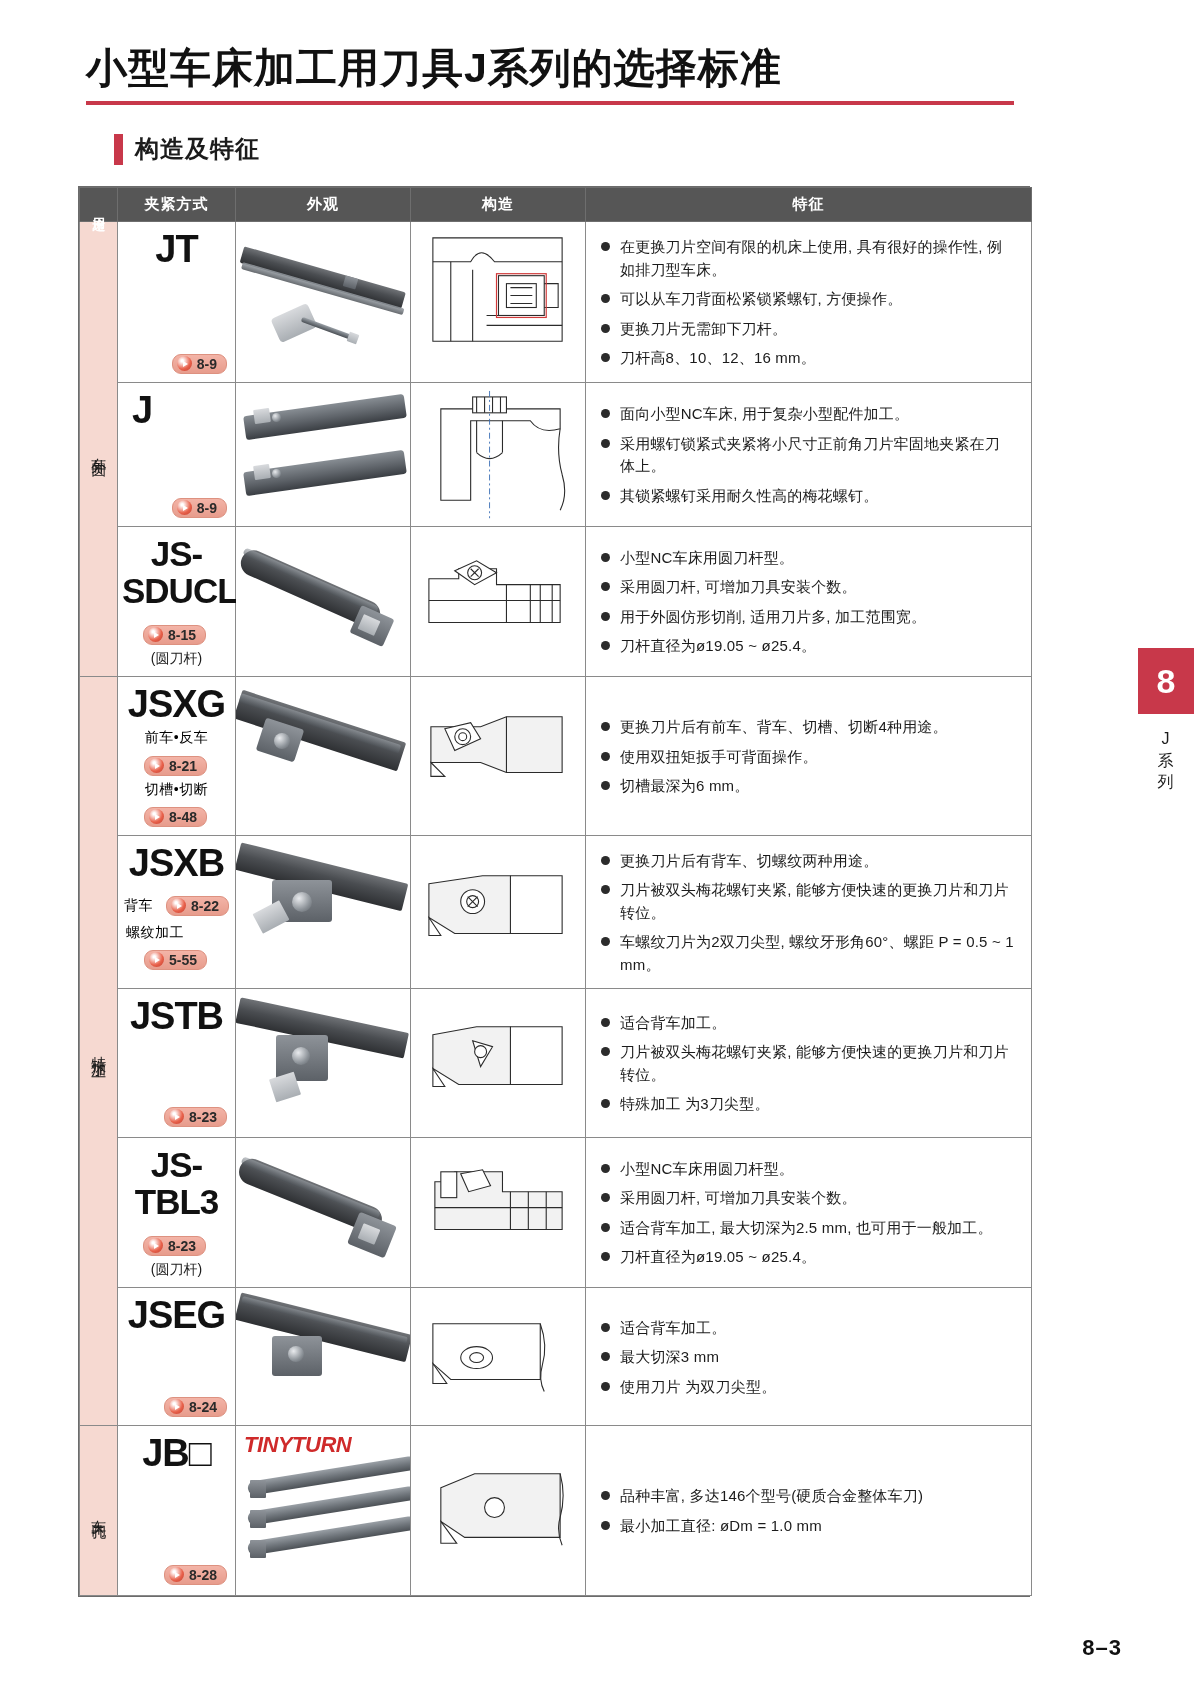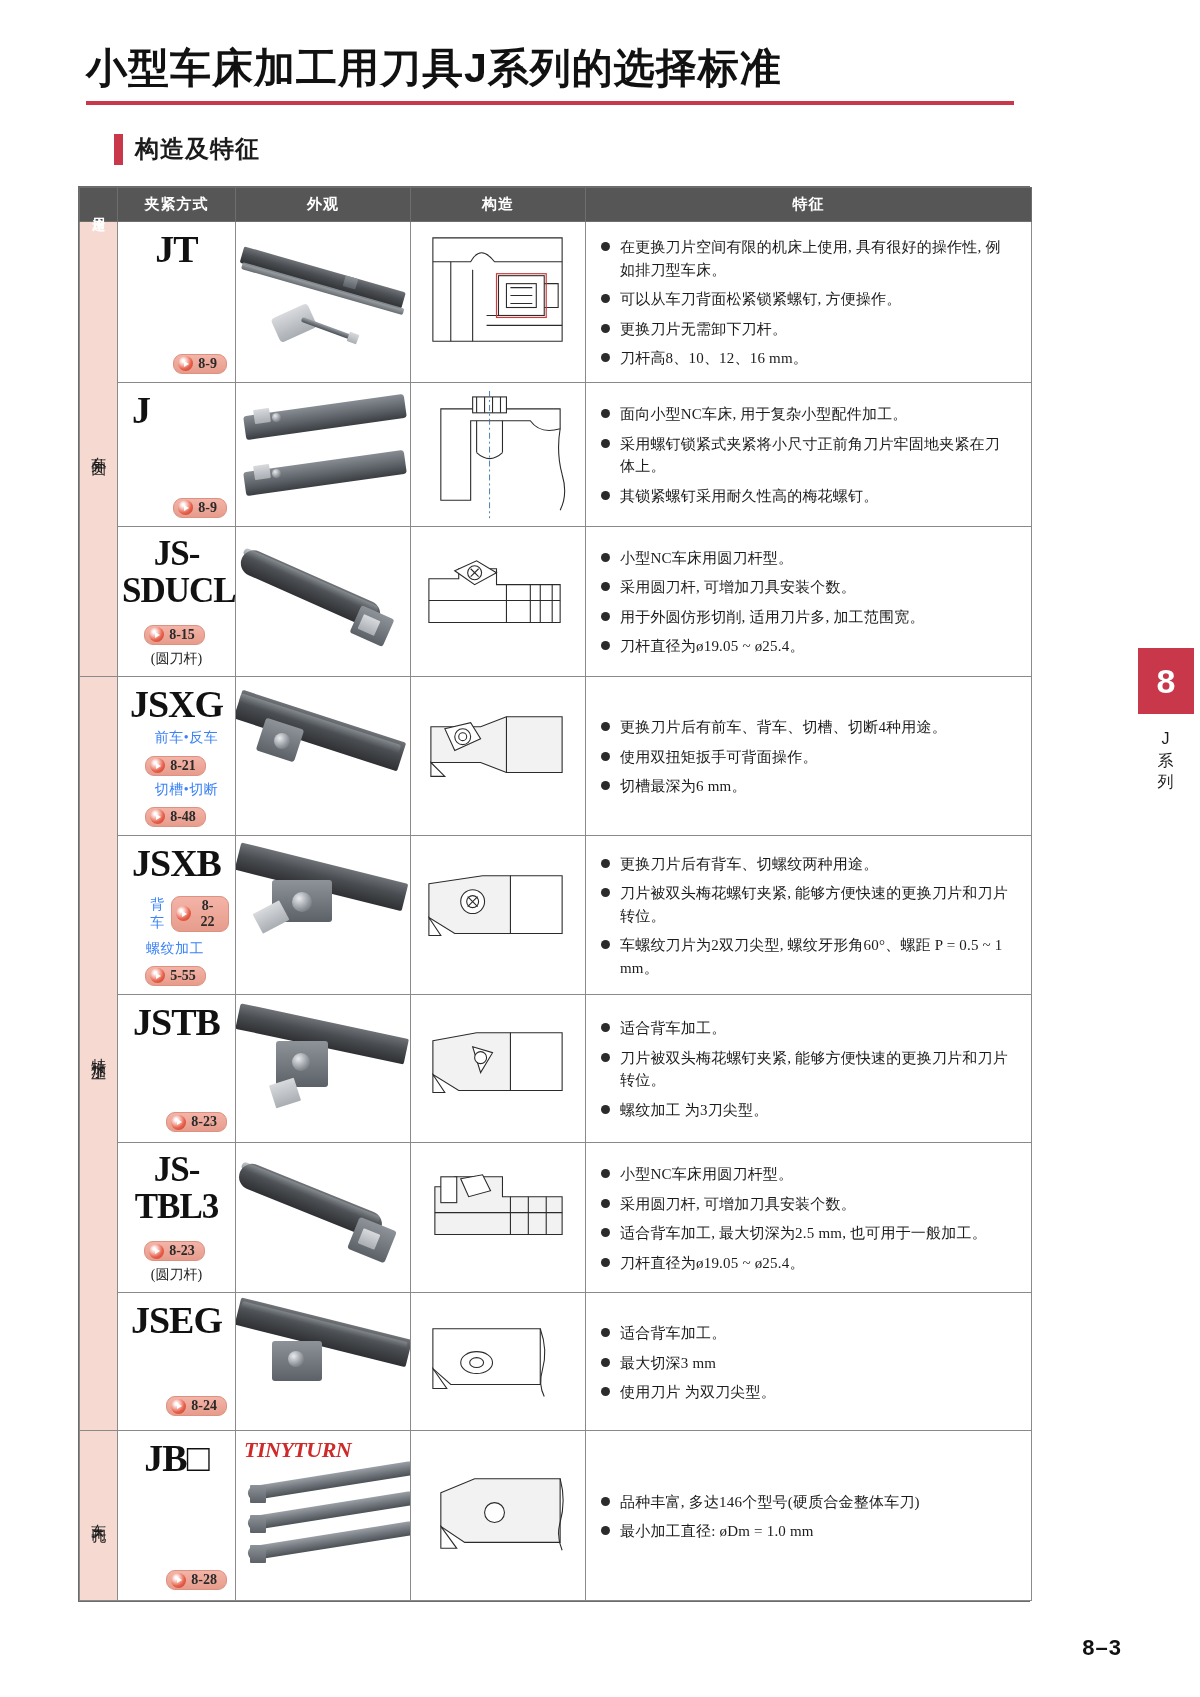--- a/index.html
+++ b/index.html
@@ -21,21 +21,21 @@
   .title-rule { margin-top: 9px; height: 4px; background:#c8384a; width: 928px; }
 
   .section-head { position:absolute; left:78px; top:133px; display:flex; align-items:center; gap:12px;padding-left:36px; }
   .section-bar { width:9px; height:31px; background:#c8384a; }
   .section-text { font-size:24px; font-weight:600; color:#1b1b1b; letter-spacing:1px; }
 
   
   .table { position:absolute; left:78px; top:186px; width:952px;
            border:1px solid #6b6b6b; border-collapse:collapse; }
   table { border-collapse: collapse; width:952px; table-layout: fixed; }
-  th, td { border:1px solid #8a8a8a; vertical-align: top; font-family: Liberation Serif, serif; }
+  th, td { border:1px solid #8a8a8a; vertical-align: top; }
 
   thead th {
     background:#565656; color:#fff; font-size:15px; font-weight:600;
     height:34px; text-align:center; vertical-align: middle; letter-spacing:1px;
     border:1px solid #6e6e6e;
   }
   th.c-use { width:38px; font-size:13px; line-height:1.05; padding:2px 0; }
   th.c-clamp { width:118px; }
   th.c-look  { width:175px; }
   th.c-struct{ width:175px; }
@@ -52,21 +52,21 @@
   }
 
   
   td.clamp { width:118px; background:#fff; text-align:center; padding:8px 4px 8px; position:relative; }
   .code {
     font-weight:700; color:#111; line-height:1.0;
     font-size:38px; letter-spacing:-1px;
   }
   .code.two-line { font-size:35px; line-height:1.06; }
   .code.small { font-size:38px; }
-  .sublabel { font-size:14px; color:#3b82f6; margin-top:6px; letter-spacing:0.5px;margin-left:20px; }
+  .sublabel { font-size:14px; color:#000000; margin-top:6px; letter-spacing:0.5px; }
   .paren { font-size:14px; color:#1b1b1b; margin-top:5px; }
 
   .badge {
     display:inline-flex; align-items:center; gap:5px;
     background: linear-gradient(#f3b4a7, #e79c8c);
     border:1px solid #dd9180; border-radius:9px;
     padding:1px 9px 1px 4px; margin-top:6px;
     font-size:14px; font-weight:700; color:#2a2a2a;
   }
   .badge .arrow-ic {
@@ -430,21 +430,21 @@
               <polygon points="62,52 82,58 70,78" fill="#fff"></polygon>
               <circle cx="70" cy="63" r="6" fill="#fff"></circle>
               <path d="M22 80 L34 98 L22 98 Z" fill="#fff"></path>
             </g>
           </svg>
         </td>
         <td class="feat">
           <ul class="bullets">
             <li>适合背车加工。</li>
             <li>刀片被双头梅花螺钉夹紧, 能够方便快速的更换刀片和刀片转位。</li>
-            <li>螺纹加工 为3刀尖型。</li>
+            <li>特殊加工 为3刀尖型。</li>
           </ul>
         </td>
       </tr>
 
       <tr>
         <td class="clamp" style="height:148px">
           <div class="code two-line">JS-</div>
           <div class="code two-line">TBL3</div>
           <div class="badge-row right" style="margin-top:10px;padding-right:4px;">
             <span class="badge">
@@ -479,21 +479,21 @@
             <li>采用圆刀杆, 可增加刀具安装个数。</li>
             <li>适合背车加工, 最大切深为2.5 mm, 也可用于一般加工。</li>
             <li>刀杆直径为ø19.05 ~ ø25.4。</li>
           </ul>
         </td>
       </tr>
 
       <tr>
         <td class="clamp" style="height:138px">
           <div class="code small">JSEG</div>
-          <div class="badge-row right" style="position:absolute;right:6px;bottom:14px;">
+          <div class="badge-row right" style="position:absolute;right:6px;bottom:8px;">
             <span class="badge">
               <span class="arrow-ic"></span>
               <span>8-24</span>
             </span>
           </div>
         </td>
         <td class="look">
           <div class="ph">
             <div class="bar" style="left:2px;top:4px;width:176px;height:28px;transform:rotate(14deg);transform-origin:left center;"></div>
             <div class="bar lite" style="left:6px;top:8px;width:170px;height:7px;transform:rotate(14deg);transform-origin:left center;opacity:.55"></div>

